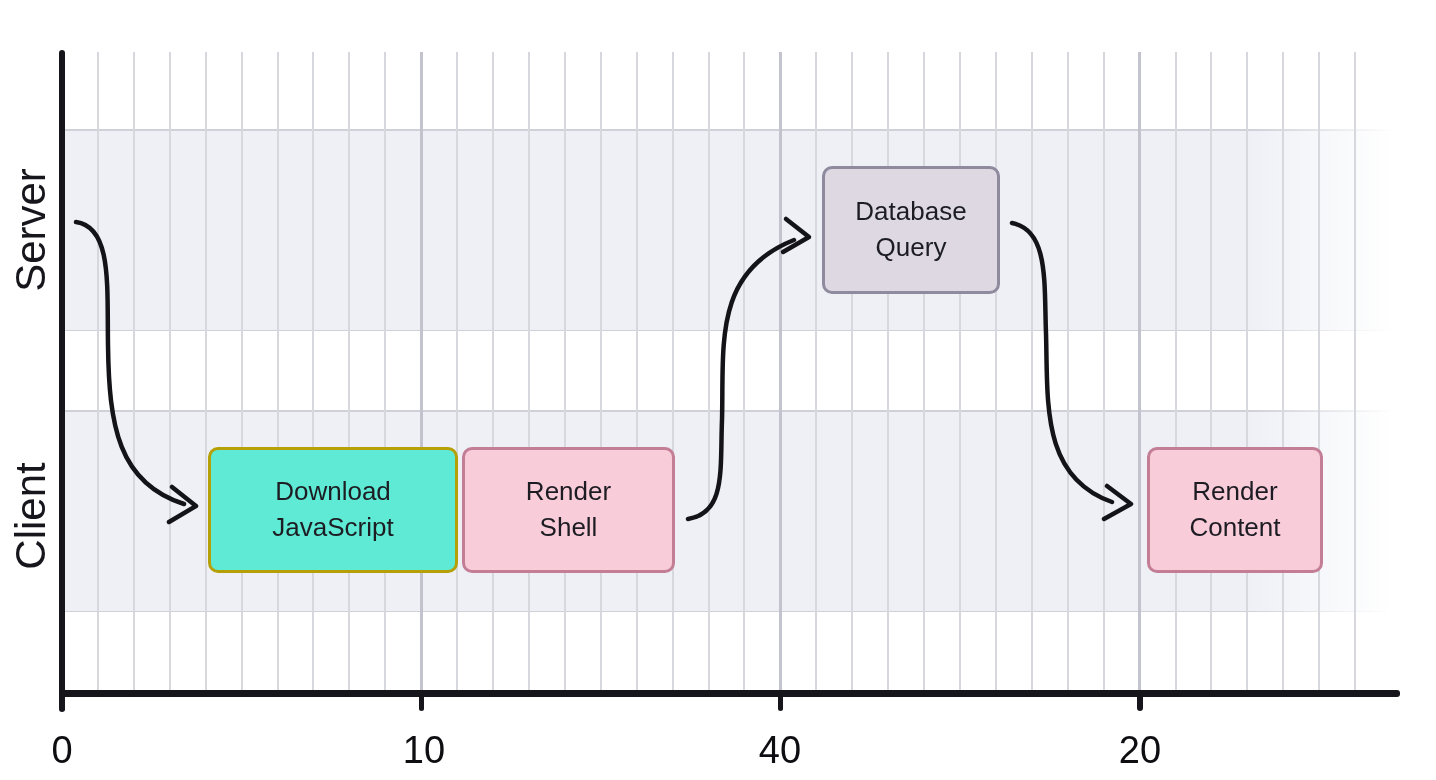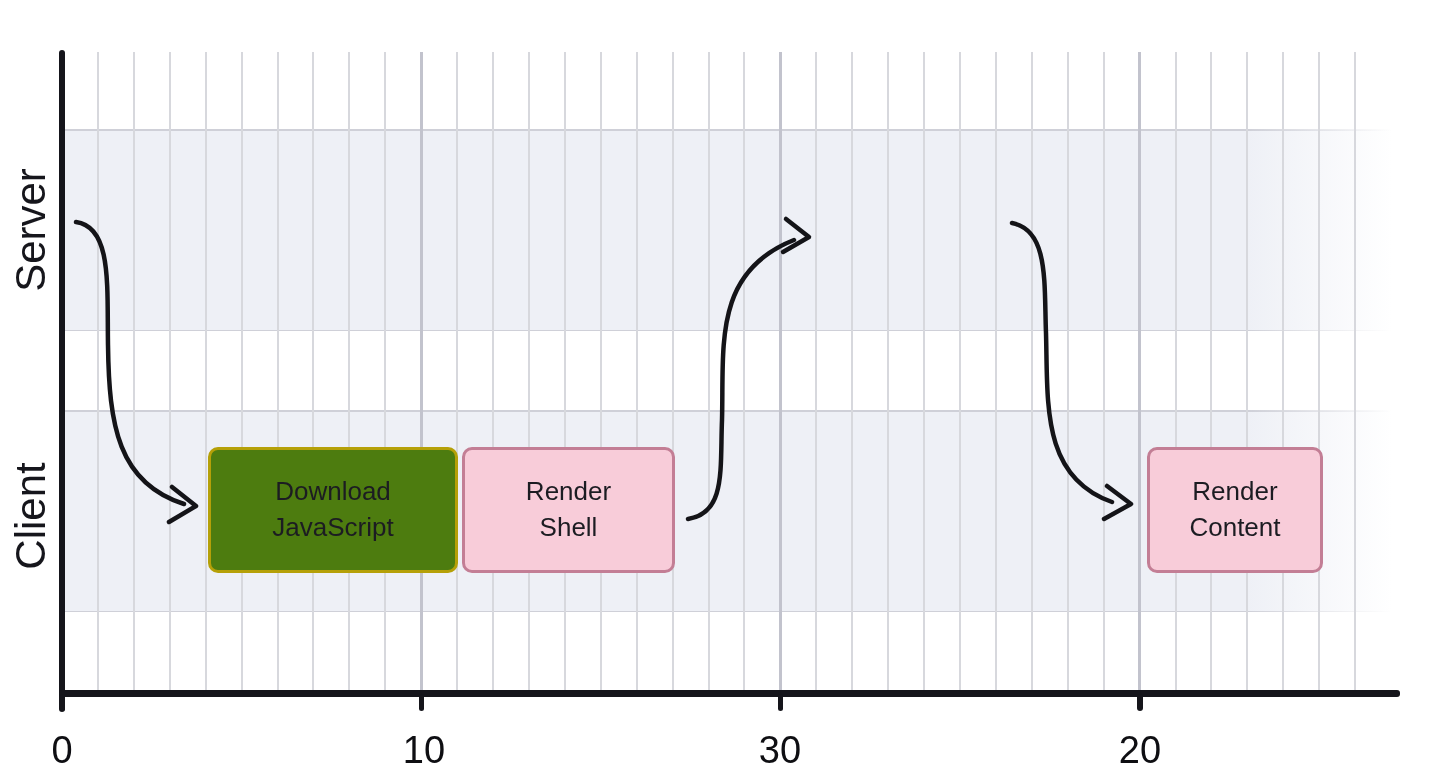--- a/index.html
+++ b/index.html
@@ -25,21 +25,21 @@
   .tick{position:absolute;top:694px;width:5.5px;height:17px;background:#15151b;border-radius:3px;}
   .tick-label{position:absolute;top:729px;width:80px;text-align:center;
     font-size:38px;color:#0e0e12;letter-spacing:0;}
   
   .lane-label{position:absolute;left:31px;white-space:nowrap;font-size:42px;font-weight:500;color:#16161c;
     transform:translate(-50%,-50%) rotate(-90deg);}
   
   .task{position:absolute;box-sizing:border-box;border-radius:10px;border:3.5px solid;
     display:flex;align-items:center;justify-content:center;text-align:center;
     font-size:26px;line-height:1.38;font-weight:500;color:#1c1c22;white-space:pre-line;}
-  .task-yellow{background:#4d7c0f;border-color:#b5a008;}
+  .task-yellow{background:#5eead4;border-color:#b5a008;}
   .task-pink{background:#f8ccd9;border-color:#c37e95;}
   .task-lavender{background:#ddd8e2;border-color:#8f8a9e;}
   
   .arrow-layer{position:absolute;left:0;top:0;width:1436px;height:780px;pointer-events:none;}
   .arrow-layer path{stroke:#141418;stroke-width:4.5;fill:none;stroke-linecap:round;stroke-linejoin:round;}
   
   .watermark{position:absolute;top:729px;right:8px;font-size:27px;font-weight:600;
     color:rgba(150,150,150,0.92);
     text-shadow:1px 1px 0 rgba(255,255,255,0.95),-1px -1px 0 rgba(255,255,255,0.55),2px 2px 2px rgba(120,120,120,0.25);
     white-space:nowrap;}
@@ -94,30 +94,32 @@
   <div class="y-axis"></div>
   <div class="x-axis"></div>
 
   <div class="tick" style="left:59.5px"></div>
   <div class="tick" style="left:418.5px"></div>
   <div class="tick" style="left:777.5px"></div>
   <div class="tick" style="left:1137px"></div>
 
   <div class="tick-label" style="left:22px">0</div>
   <div class="tick-label" style="left:384px">10</div>
-  <div class="tick-label" style="left:740px">30</div>
+  <div class="tick-label" style="left:740px">40</div>
   <div class="tick-label" style="left:1100px">20</div>
 
   <div class="lane-label" style="top:230px">Server</div>
   <div class="lane-label" style="top:516px">Client</div>
 
   <div class="task task-yellow" style="left:208px;top:447px;width:250px;height:126px">Download
 JavaScript</div>
   <div class="task task-pink" style="left:462px;top:447px;width:213px;height:126px">Render
 Shell</div>
+  <div class="task task-lavender" style="left:822px;top:166px;width:178px;height:128px">Database
+Query</div>
   <div class="task task-pink" style="left:1147px;top:447px;width:176px;height:126px">Render
 Content</div>
 
   <svg class="arrow-layer" viewBox="0 0 1436 780">
     <g>
       <path d="M 76 222 C 112 227, 107 285, 108 345 C 109 425, 118 483, 184 504"></path>
       <path d="M 172 487 L 196 506 L 169 522"></path>
     </g>
     <g>
       <path d="M 688 519 C 726 513, 720 470, 722 420 C 724 345, 713 272, 794 240"></path>

